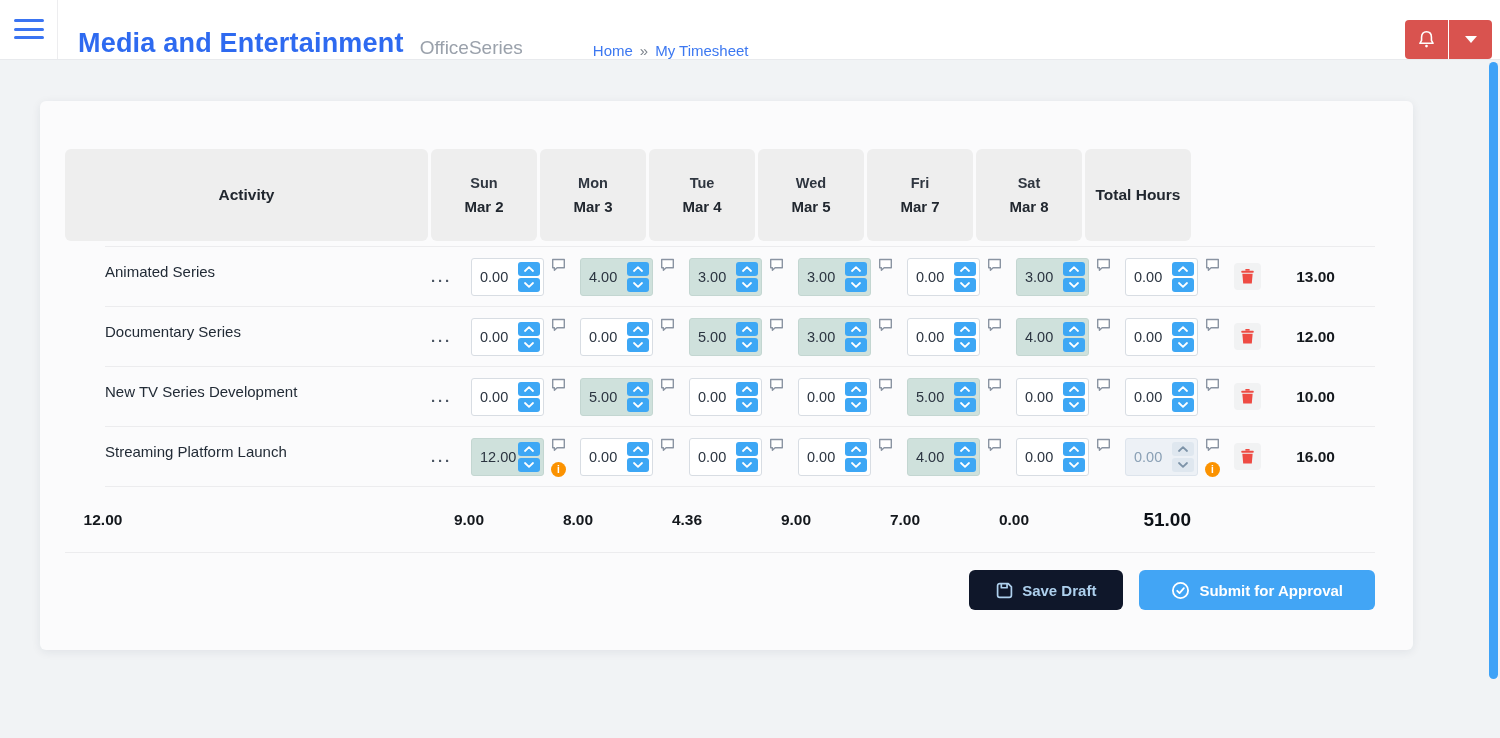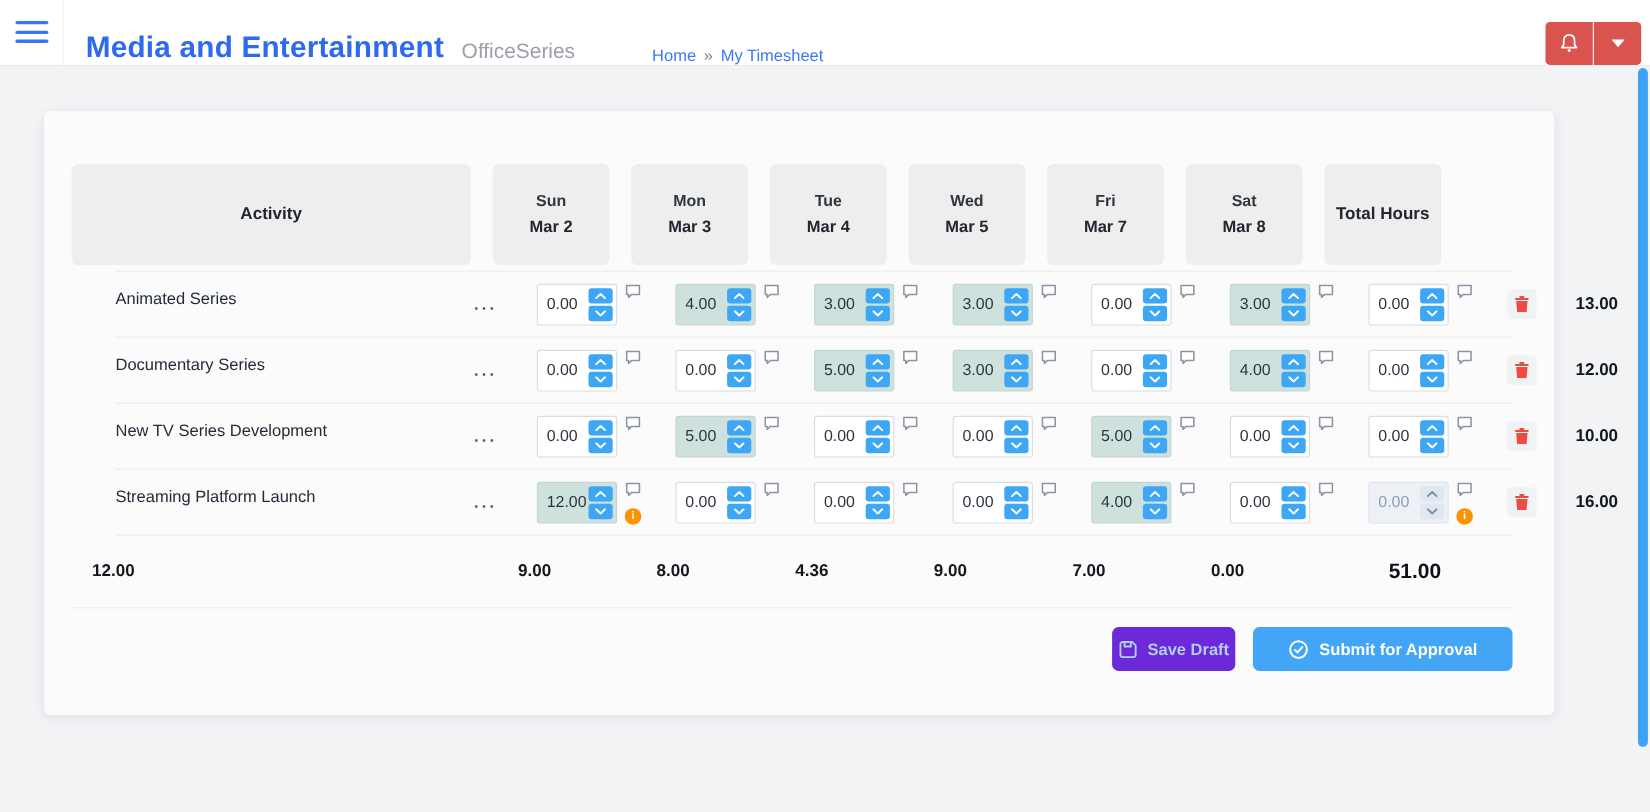--- a/index.html
+++ b/index.html
@@ -25,21 +25,21 @@
   .red-btn.left { border-radius:4px 0 0 4px; }
   .red-btn.right { border-radius:0 4px 4px 0; }
   .caret-down { width:0; height:0; border-left:6px solid transparent;
                 border-right:6px solid transparent; border-top:7px solid #fff; }
 
   
   .card { width:1373px; margin:41px 0 0 40px; background:#fbfbfc; border-radius:6px;
           box-shadow:0 2px 10px rgba(30,40,60,.08); padding:48px 25px 40px 25px; }
   .sheet { width:1310px; }
 
-  .grid { display:grid; grid-template-columns:363px repeat(7,106px) 101px; column-gap:20px; }
+  .grid { display:grid; grid-template-columns:363px repeat(7,106px) 101px; column-gap:3px; }
 
   
   .t-head { margin-bottom:5px; }
   .h-box { background:#eeeeee; border-radius:6px; height:92px; display:flex;
            flex-direction:column; align-items:center; justify-content:center; }
   .activity-h, .total-h { font-weight:bold; font-size:15.5px; color:#21272f; }
   .day-name { font-size:14.5px; color:#2f3640;font-weight:bold; }
   .day-date { font-size:15px; font-weight:bold; color:#21272f; margin-top:7px; }
 
   
@@ -89,21 +89,21 @@
   .add-project-label { font-size:15px; font-weight:bold; color:#17365c; }
   .select-caret { width:0; height:0; border-left:6px solid transparent;
                   border-right:6px solid transparent; border-top:7px solid #30343b; }
   .day-total { width:76px; text-align:center; font-size:15.5px; font-weight:bold; color:#14181d; }
   .grand-total { text-align:right; font-size:19px; font-weight:bold; color:#0d1117; align-self:center; }
 
   
   .actions { display:flex; justify-content:flex-end; gap:16px; margin-top:17px; }
   .btn { height:40px; border:none; border-radius:6px; font-family:inherit; font-size:15px;
          font-weight:bold; display:flex; align-items:center; gap:9px; cursor:pointer; }
-  .btn-save { background:#6d28d9; color:#aed0ed; padding:0 6px; cursor:default; }
+  .btn-save { background:#0f172a; color:#aed0ed; padding:0 27px; cursor:default; }
   .btn-submit { background:#42a5f5; color:#fff; padding:0 32px; }
 
   
   .scrollbar { position:fixed; right:2px; top:62px; width:9px; height:617px;
                background:#3ea2f7; border-radius:5px; }
 </style>
 </head>
 <body>
 
 <header class="topbar">

